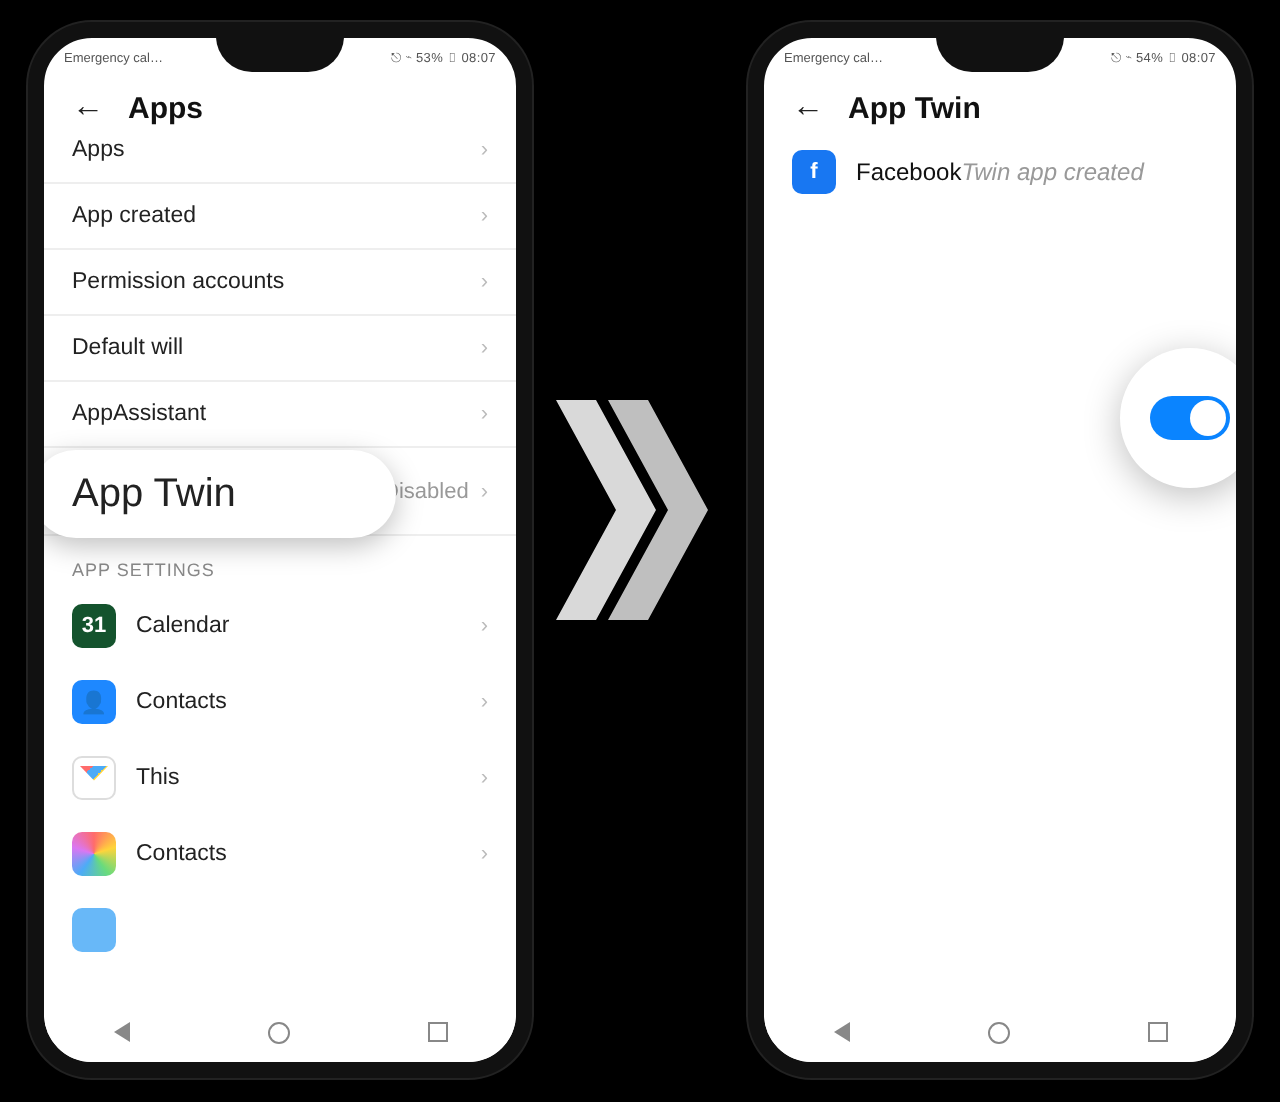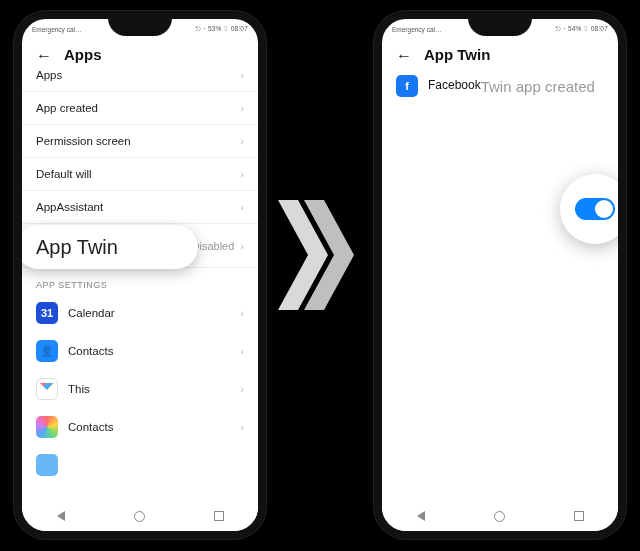--- a/index.html
+++ b/index.html
@@ -101,21 +101,21 @@
     font-size:11.5px;
     color:#222;
   }
   .app-row .chev { margin-left:auto; }
   .app-icon {
     width:22px; height:22px;
     border-radius:5px;
     display:flex; align-items:center; justify-content:center;
     font-size:11px; color:#fff; font-weight:bold;
   }
-  .ic-cal { background:#1d4ed8; }
+  .ic-cal { background:#14532d; }
   .ic-con { background:#1e88ff; }
   .ic-mail{ background:linear-gradient(135deg,#fff,#fff); border:1px solid #ddd; position:relative; }
   .ic-mail::before{
     content:""; position:absolute; left:3px; right:3px; top:4px; bottom:4px;
     background:linear-gradient(135deg,#ff6b6b 25%,#4dabf7 25% 50%,#ffd43b 50% 75%,#69db7c 75%);
     clip-path:polygon(0 0,100% 0,50% 60%);
   }
   .ic-gal {
     background:conic-gradient(#ff6b6b,#ffd43b,#69db7c,#4dabf7,#da77f2,#ff6b6b);
   }
@@ -144,21 +144,21 @@
     color:#888;
     padding:4px 14px 10px 14px;
   }
   .fb-row {
     display:flex; align-items:center;
     padding:6px 14px;
     gap:10px;
   }
   .fb-text { display:flex; flex-direction:row; }
   .fb-title { font-size:12px; color:#111; }
-  .fb-sub   { font-size:15px; color:#999; }
+  .fb-sub   { font-size:12px; color:#999;font-style:italic; }
 
   .toggle-hi {
     position:absolute;
     top:155px; right:-12px;
     width:70px; height:70px;
     border-radius:50%;
     background:#fff;
     box-shadow:0 4px 18px rgba(0,0,0,0.25);
     display:flex; align-items:center; justify-content:center;
     z-index:6;
@@ -215,21 +215,21 @@
   <div class="scroll-area">
     <div class="row">
       <span>Apps</span>
       <span class="chev">›</span>
     </div>
     <div class="row">
       <span>App created</span>
       <span class="chev">›</span>
     </div>
     <div class="row">
-      <span>Permission screen</span>
+      <span>Permission accounts</span>
       <span class="chev">›</span>
     </div>
     <div class="row">
       <span>Default will</span>
       <span class="chev">›</span>
     </div>
     <div class="row">
       <span>AppAssistant</span>
       <span class="chev">›</span>
     </div>

